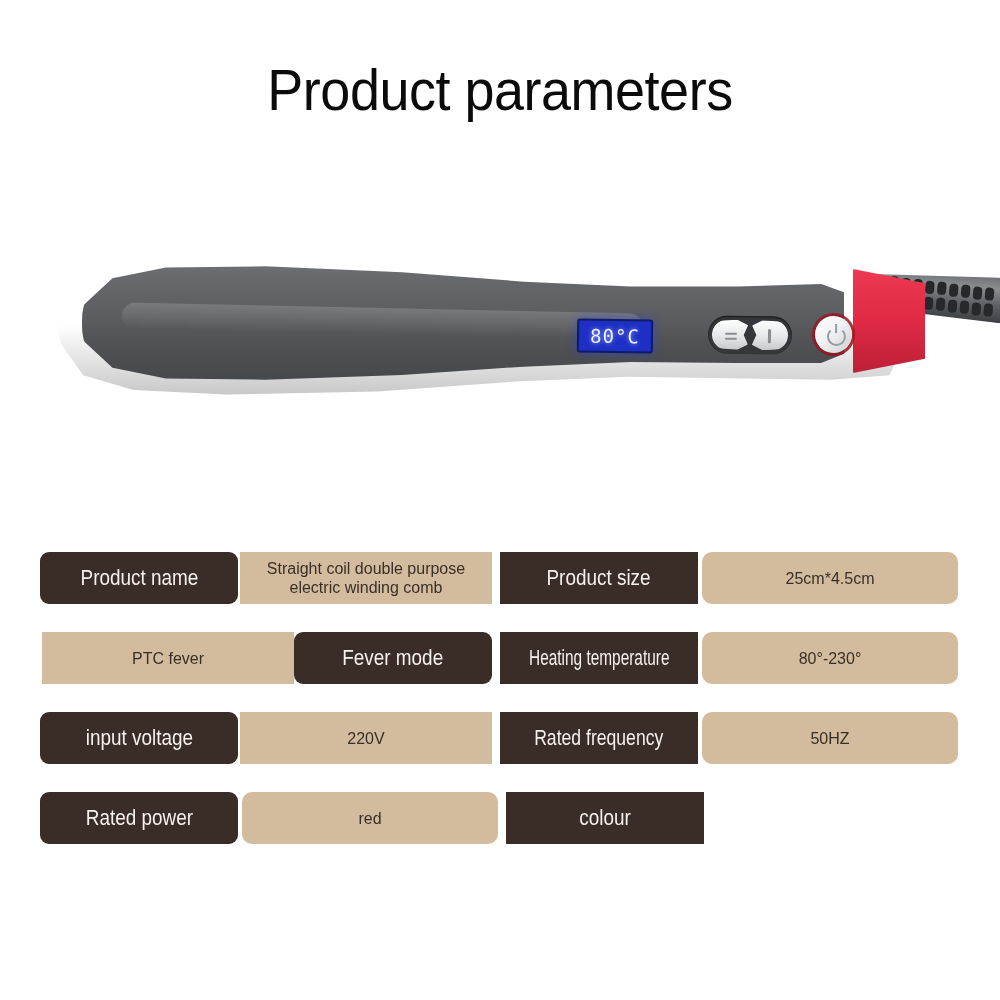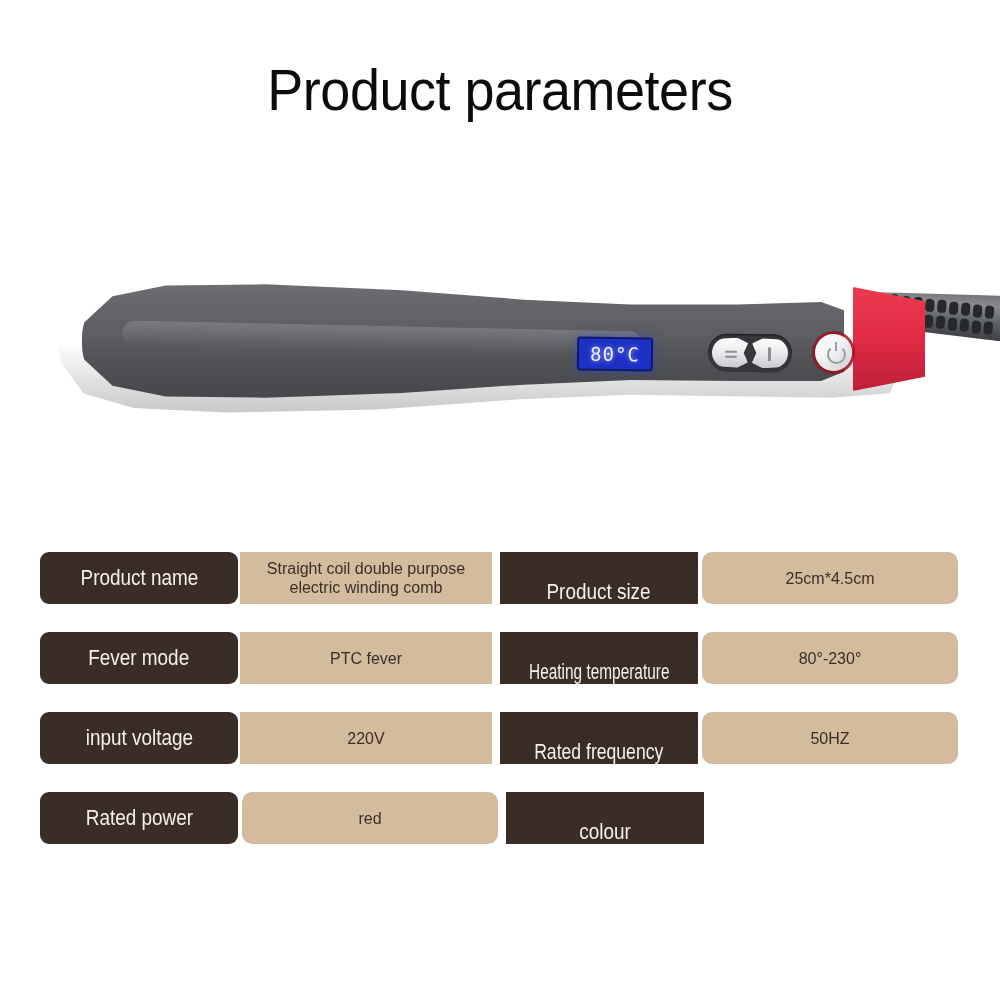--- a/index.html
+++ b/index.html
@@ -29,21 +29,21 @@
     color: #0b0b0b;
     letter-spacing: -0.5px;
     font-family: "Liberation Sans", sans-serif;
     transform: scaleX(0.93);
   }
 
   
   .product-photo {
     position: absolute;
     left: 0;
-    top: 234px;
+    top: 216px;
     width: 1000px;
     height: 230px;
   }
 
   
   .cord {
     position: absolute;
     left: 855px;
     top: 44px;
     width: 150px;
@@ -275,21 +275,21 @@
     line-height: 24px;
   }
   .cell-value {
     background: #d3bb9d;
     color: #3a2f28;
     font-size: 16px;
     line-height: 19px;
   }
   .c-l1 { width: 198px; border-radius: 9px; }
   .c-v1 { width: 252px; margin-left: 2px; }
-  .c-l2 { width: 198px; margin-left: 8px; align-items: flex-end; }
+  .c-l2 { width: 198px; margin-left: 8px; }
   .c-v2 { width: 256px; margin-left: 4px; border-radius: 10px; }
 
   .label-condensed { transform: scaleX(0.86); white-space: nowrap; }
   .value-two-line { line-height: 19px; }
 </style>
 </head>
 <body>
 
 <div class="page-title">Product parameters</div>
 
@@ -358,24 +358,24 @@
       <span class="label-condensed">Product name</span>
     </div>
     <div class="cell cell-value c-v1 value-two-line">Straight coil double purpose electric winding comb</div>
     <div class="cell cell-label c-l2">
       <span class="label-condensed">Product size</span>
     </div>
     <div class="cell cell-value c-v2">25cm*4.5cm</div>
   </div>
 
   <div class="param-row">
+    <div class="cell cell-value c-v1">PTC fever</div>
     <div class="cell cell-label c-l1">
       <span class="label-condensed">Fever mode</span>
     </div>
-    <div class="cell cell-value c-v1">PTC fever</div>
     <div class="cell cell-label c-l2">
       <span class="label-condensed" style="transform:scaleX(0.70);">Heating temperature</span>
     </div>
     <div class="cell cell-value c-v2">80°-230°</div>
   </div>
 
   <div class="param-row">
     <div class="cell cell-label c-l1">
       <span class="label-condensed">input voltage</span>
     </div>

